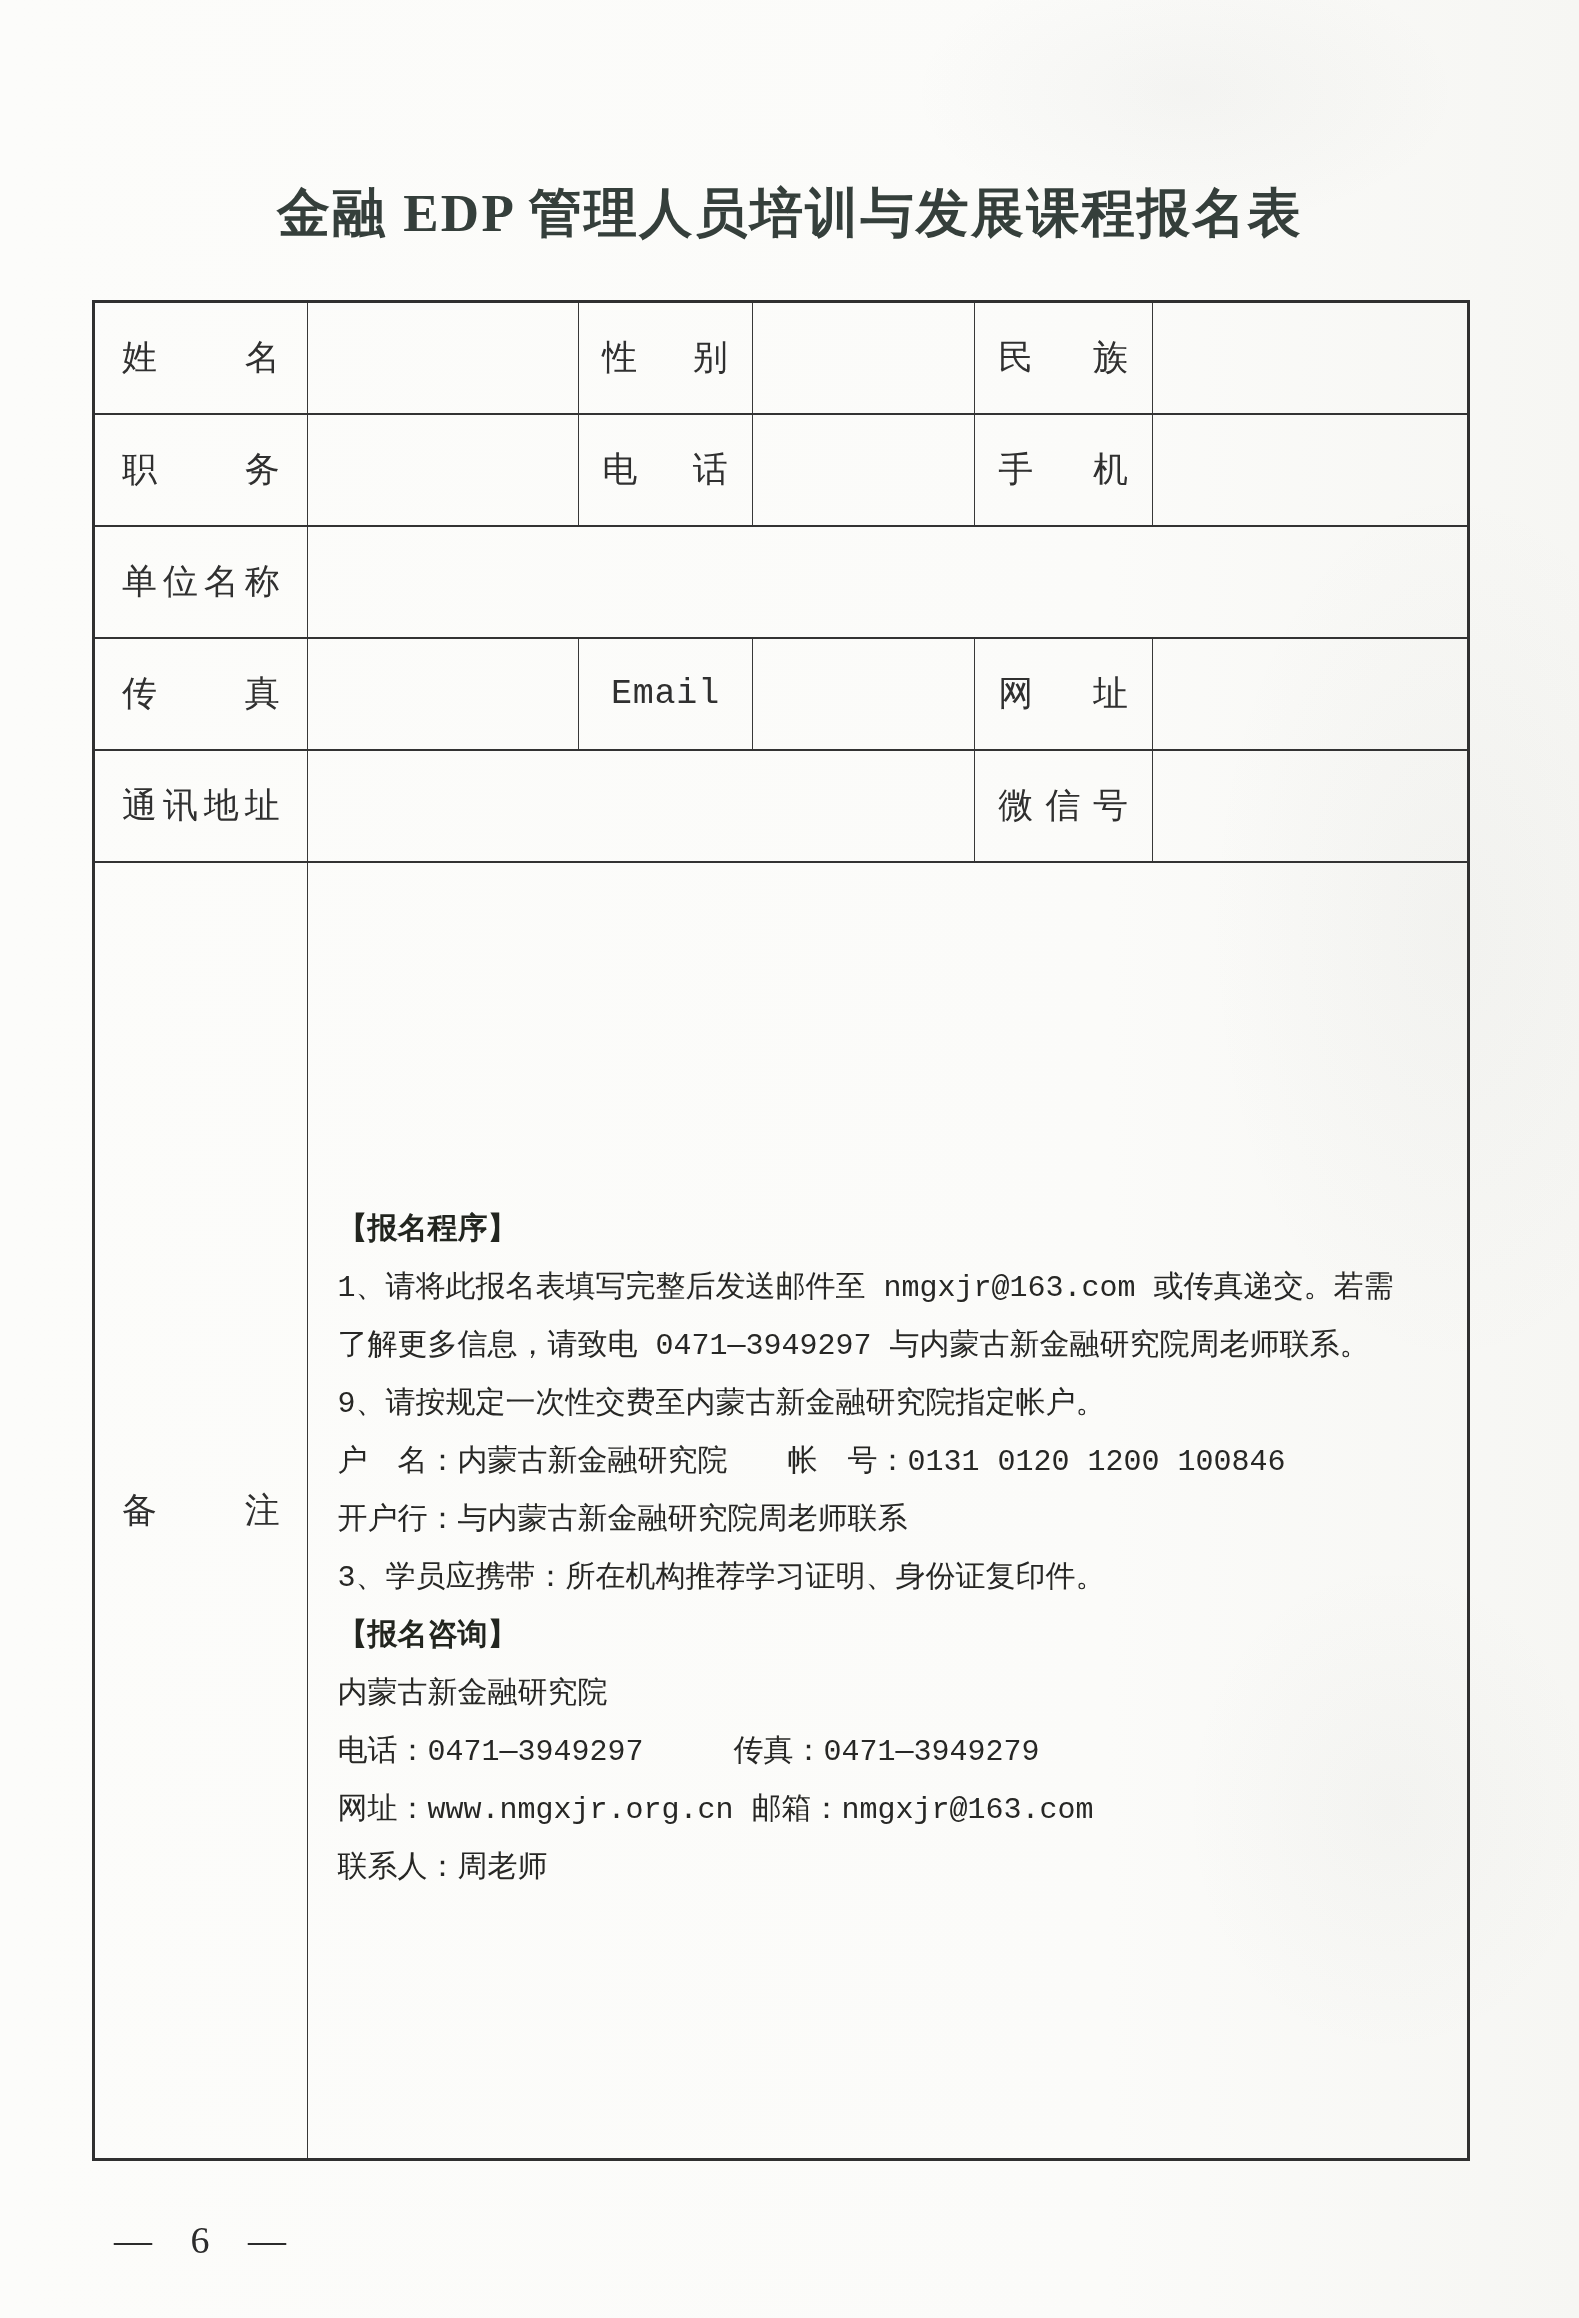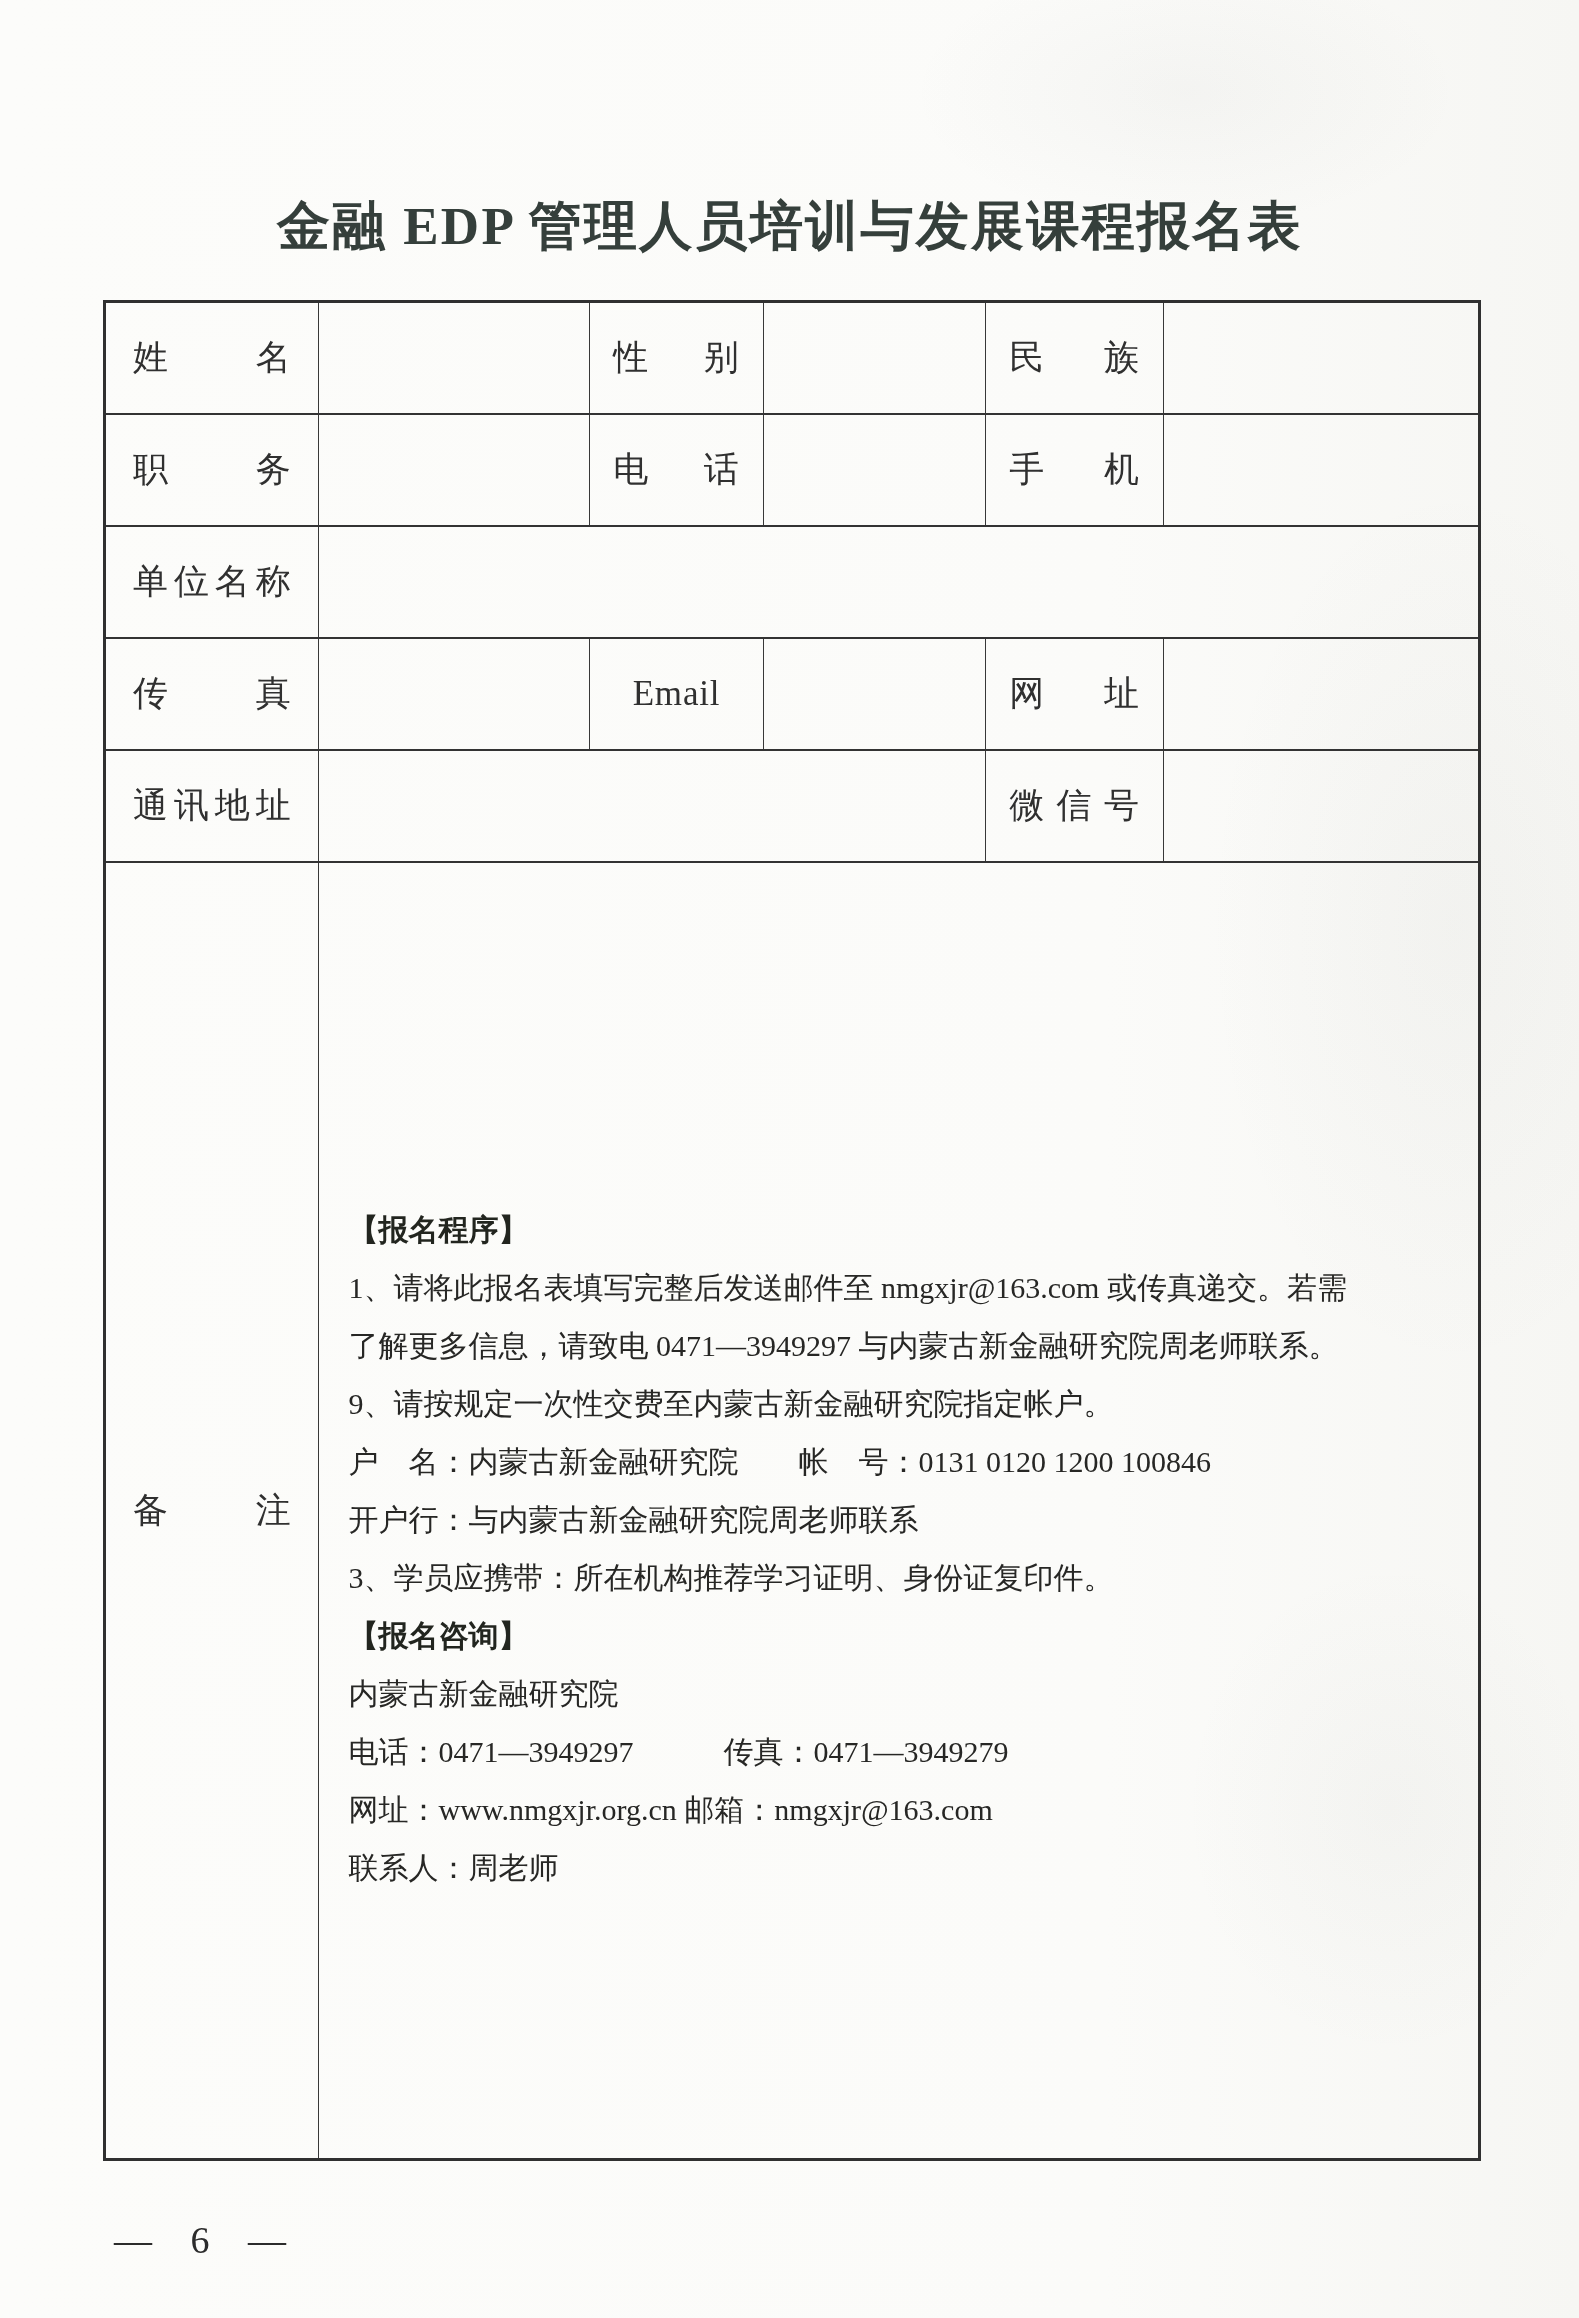--- a/index.html
+++ b/index.html
@@ -11,35 +11,36 @@
       radial-gradient(ellipse 456px 228px at 75% 4%, rgba(120,125,120,0.05), transparent 60%),
       radial-gradient(ellipse 380px 684px at 92% 40%, rgba(120,125,120,0.045), transparent 65%),
       radial-gradient(ellipse 319px 380px at 88% 78%, rgba(120,125,120,0.04), transparent 65%),
       linear-gradient(90deg, #fcfcfa 0%, #fbfbf9 70%, #f6f6f3 100%);
     font-family:"Liberation Serif","DejaVu Serif",serif;
     color:#2e2e2c;
     overflow:hidden;
   }
   .title{
     position:absolute;
-    left:0;top:191px;width:100%;
+    left:0;top:178px;width:100%;
     text-align:center;
     font-size:53px;
     font-weight:bold;
     letter-spacing:2.3px;
     color:#353f3b;
     margin:0;
   }
   .form-table{
     position:absolute;
-    left:103px;top:300px;
+    left:92px;top:300px;
     width:1378px;height:1861px;
     border-collapse:collapse;
     table-layout:fixed;
     background:transparent;
+    font-family:Liberation Mono, monospace;
   }
   .form-table td{
     border:1.5px solid #383838;
     font-size:35px;
     color:#303030;
     vertical-align:middle;
     overflow:hidden;
   }
   .form-table{border:3px solid #303030;}
   .form-table tr{border-top:2.3px solid #333;}

